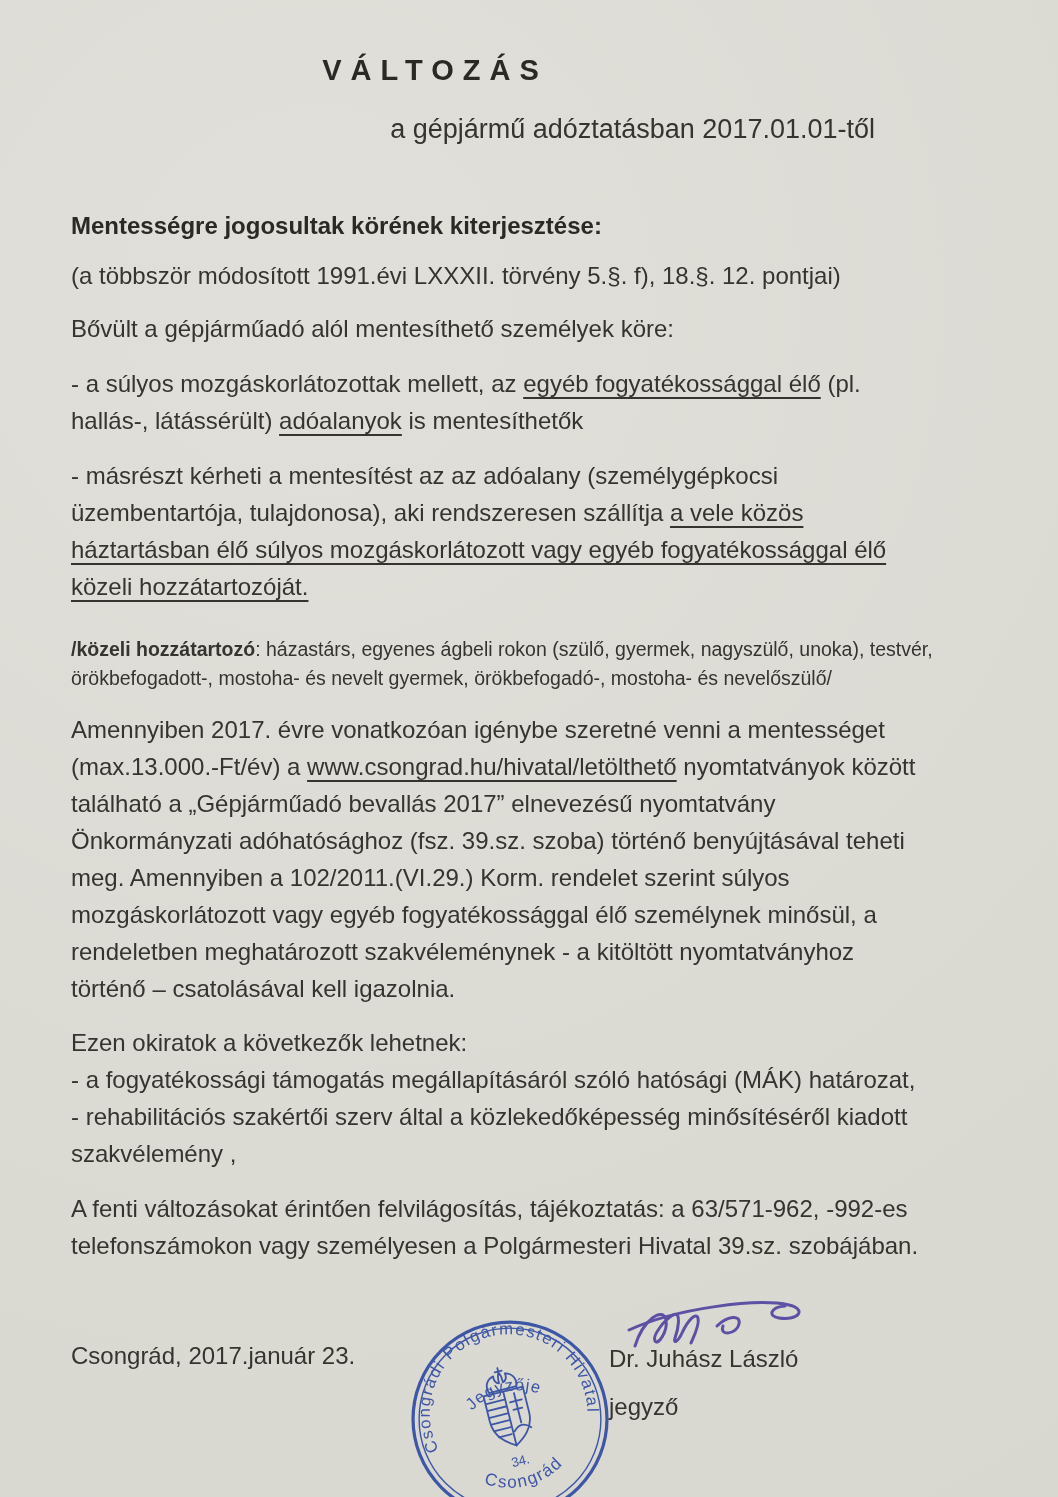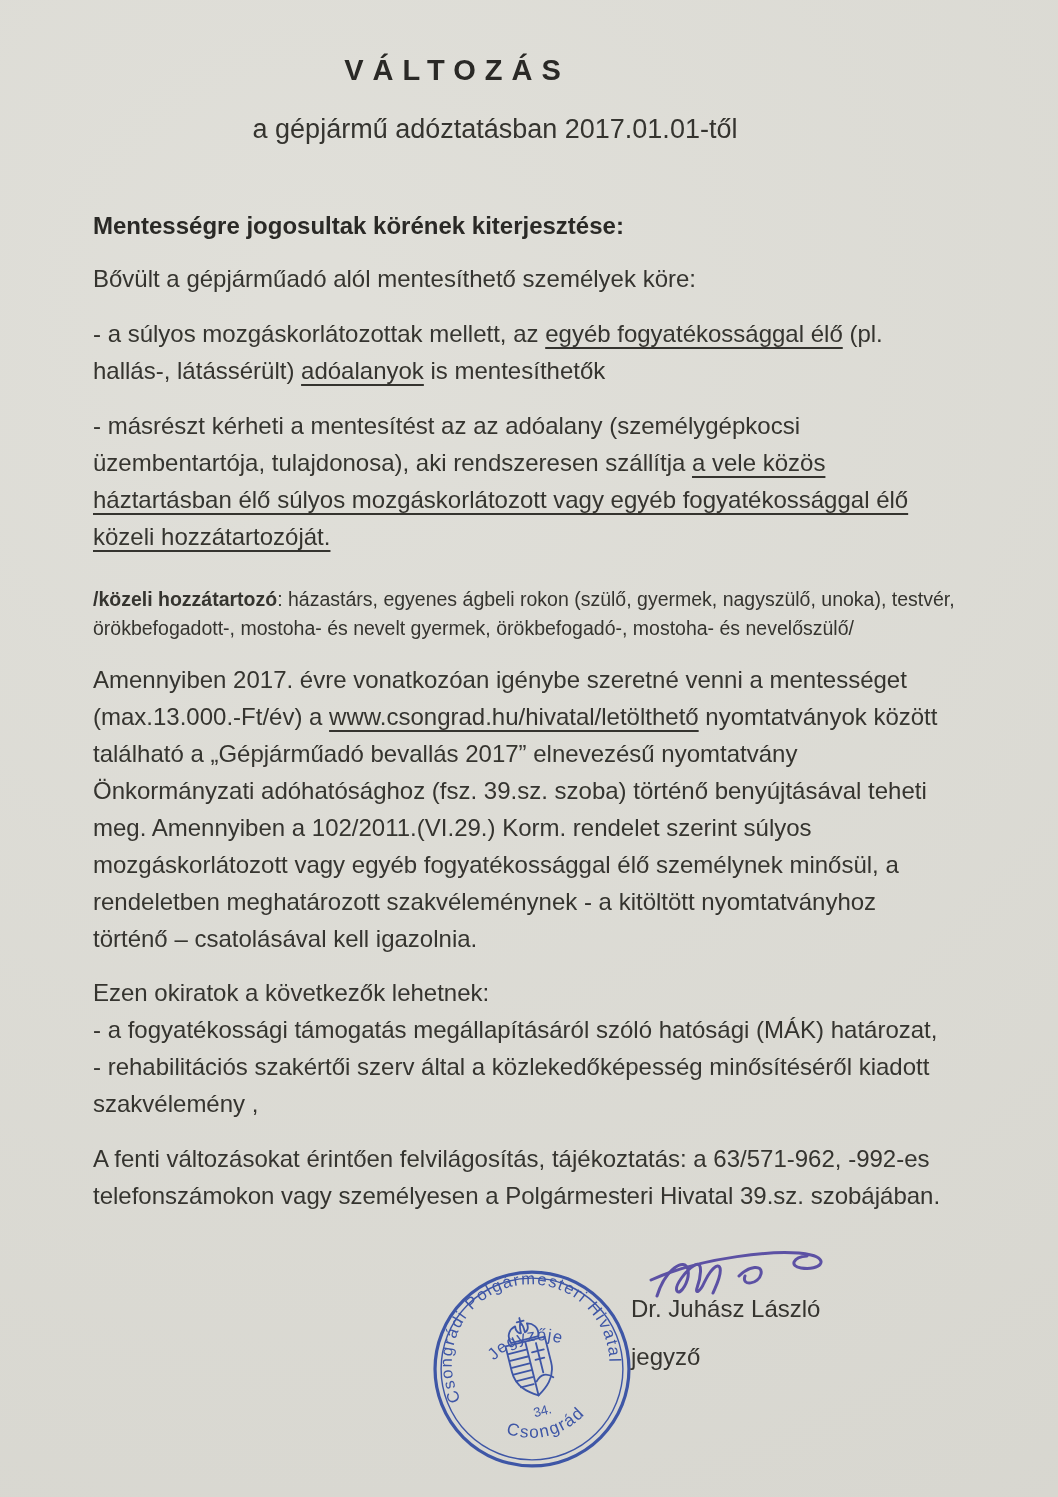--- a/index.html
+++ b/index.html
@@ -16,36 +16,36 @@
     font-family:"Liberation Sans", sans-serif;
     color:var(--ink);
   }
   .page{
     position:relative;
     width:1058px;
     height:1497px;
     background:var(--paper);
     background-image:radial-gradient(circle at 30% 20%, rgba(255,255,255,0.12), rgba(0,0,0,0.02));
     overflow:hidden;
-    padding:50px 71px 0 93px;
+    padding:50px 71px 0 71px;
   }
   .content{width:864px;}
   h1.title{
     font-size:29px;
     font-weight:bold;
     letter-spacing:9px;
     text-align:center;
     margin:4px 0 0;
     padding-right:136px;
     color:var(--ink-bold);
   }
   h2.subtitle{
     font-size:27px;
     font-weight:normal;
-    text-align:center;
+    text-align:right;
     margin:27px 0 0;
     padding-right:60px;
   }
   p{
     font-size:24px;
     line-height:37px;
     margin:0;
   }
   .heading{font-weight:bold;color:var(--ink-bold);margin-top:62px;}
   .law{margin-top:13px;}
@@ -93,40 +93,42 @@
 <body>
 
 <div class="page">
   <div class="content">
 
     <h1 class="title">VÁLTOZÁS</h1>
     <h2 class="subtitle">a gépjármű adóztatásban 2017.01.01-től</h2>
 
     <p class="heading">Mentességre jogosultak körének kiterjesztése:</p>
 
+    <p class="law">(a többször módosított 1991.évi LXXXII. törvény 5.§. f), 18.§. 12. pontjai)</p>
 
     <p class="intro">Bővült a gépjárműadó alól mentesíthető személyek köre:</p>
 
     <p class="para"><span>- a súlyos mozgáskorlátozottak mellett, az </span><span class="u">egyéb fogyatékossággal élő</span><span> (pl. hallás-, látássérült) </span><span class="u">adóalanyok</span><span> is mentesíthetők</span></p>
 
     <p class="para"><span>- másrészt kérheti a mentesítést az az adóalany (személygépkocsi üzembentartója, tulajdonosa), aki rendszeresen szállítja </span><span class="u">a vele közös háztartásban élő súlyos mozgáskorlátozott vagy egyéb fogyatékossággal élő közeli hozzátartozóját.</span></p>
 
     <p class="definition"><span class="b">/közeli hozzátartozó</span><span>: házastárs, egyenes ágbeli rokon (szülő, gyermek, nagyszülő, unoka), testvér, örökbefogadott-, mostoha- és nevelt gyermek, örökbefogadó-, mostoha- és nevelőszülő/</span></p>
 
     <p class="para"><span>Amennyiben 2017. évre vonatkozóan igénybe szeretné venni a mentességet (max.13.000.-Ft/év) a </span><span class="u">www.csongrad.hu/hivatal/letölthető</span><span> nyomtatványok között található a „Gépjárműadó bevallás 2017” elnevezésű nyomtatvány Önkormányzati adóhatósághoz (fsz. 39.sz. szoba) történő benyújtásával teheti meg. Amennyiben a 102/2011.(VI.29.) Korm. rendelet szerint súlyos mozgáskorlátozott vagy egyéb fogyatékossággal élő személynek minősül, a rendeletben meghatározott szakvéleménynek - a kitöltött nyomtatványhoz történő – csatolásával kell igazolnia.</span></p>
 
     <div class="docs">
       <p class="docline">Ezen okiratok a következők lehetnek:</p>
       <p class="docline">- a fogyatékossági támogatás megállapításáról szóló hatósági (MÁK) határozat,</p>
       <p class="docline">- rehabilitációs szakértői szerv által a közlekedőképesség minősítéséről kiadott szakvélemény ,</p>
     </div>
 
     <p class="contact">A fenti változásokat érintően felvilágosítás, tájékoztatás: a 63/571-962, -992-es telefonszámokon vagy személyesen a Polgármesteri Hivatal 39.sz. szobájában.</p>
 
     <div class="footer">
+      <span class="dateplace">Csongrád, 2017.január 23.</span>
 
       <svg class="stamp" viewBox="0 0 200 200" width="202" height="202" aria-hidden="true">
         <g fill="none" stroke="#3e56a6">
           <circle cx="100" cy="100" r="96" stroke-width="3.2"></circle>
           <circle cx="100" cy="100" r="90" stroke-width="1.4"></circle>
         </g>
         <g transform="rotate(-14 100 100)">
           <defs>
             <path id="arcTop" d="M 28,124 A 78,78 0 1 1 172,124"></path>
             <path id="arcJegyzo" d="M 44,108 A 62,62 0 0 1 156,108"></path>

